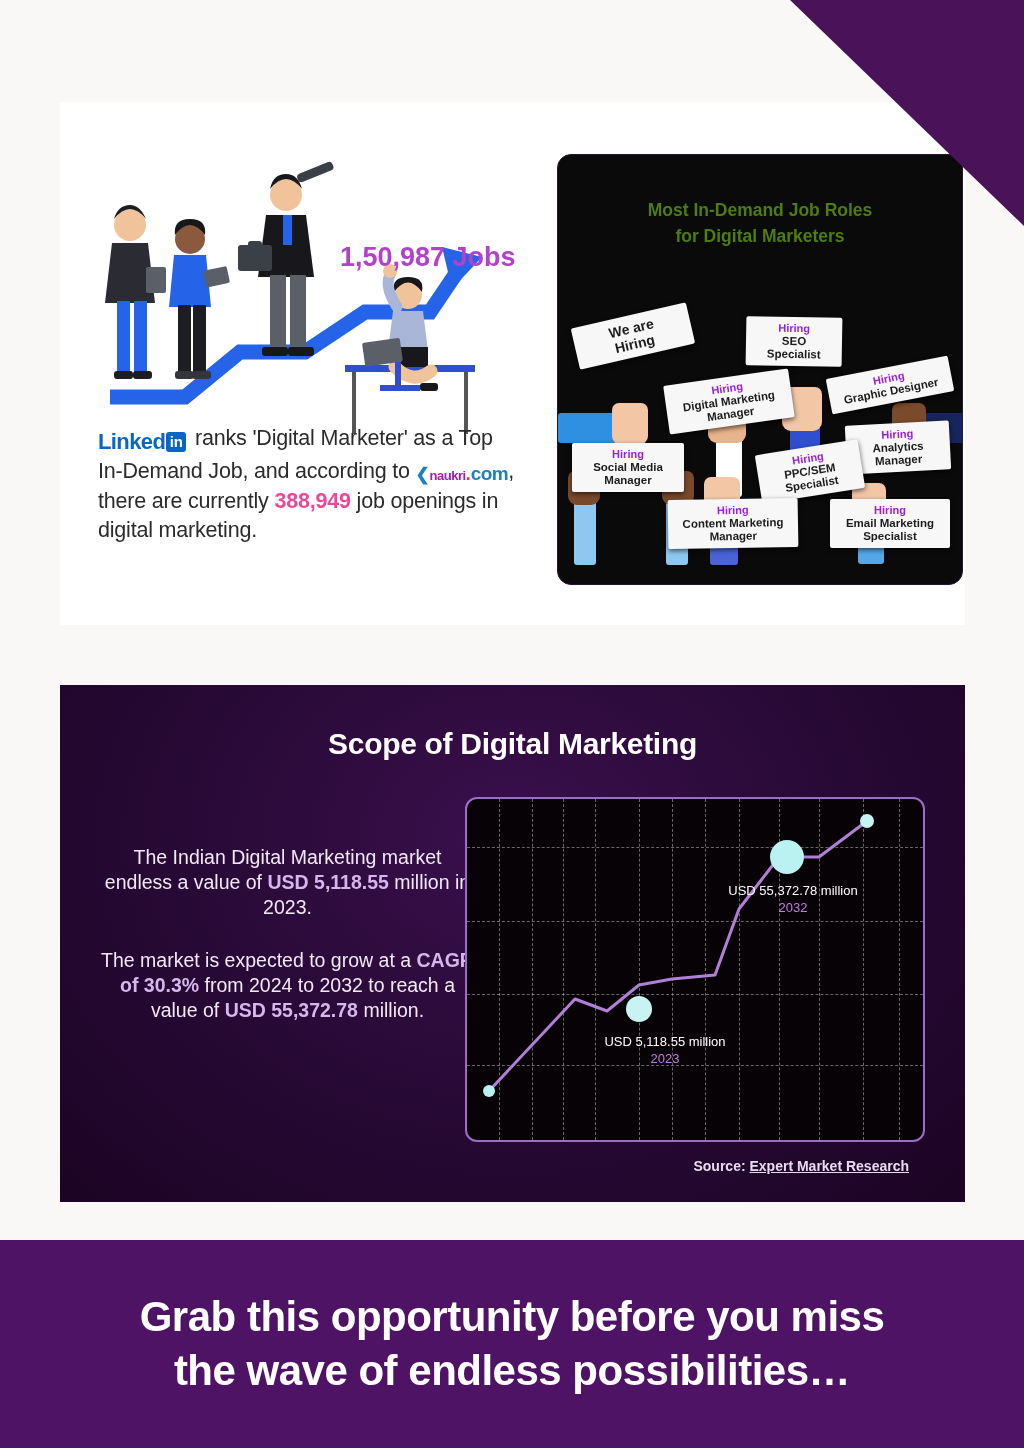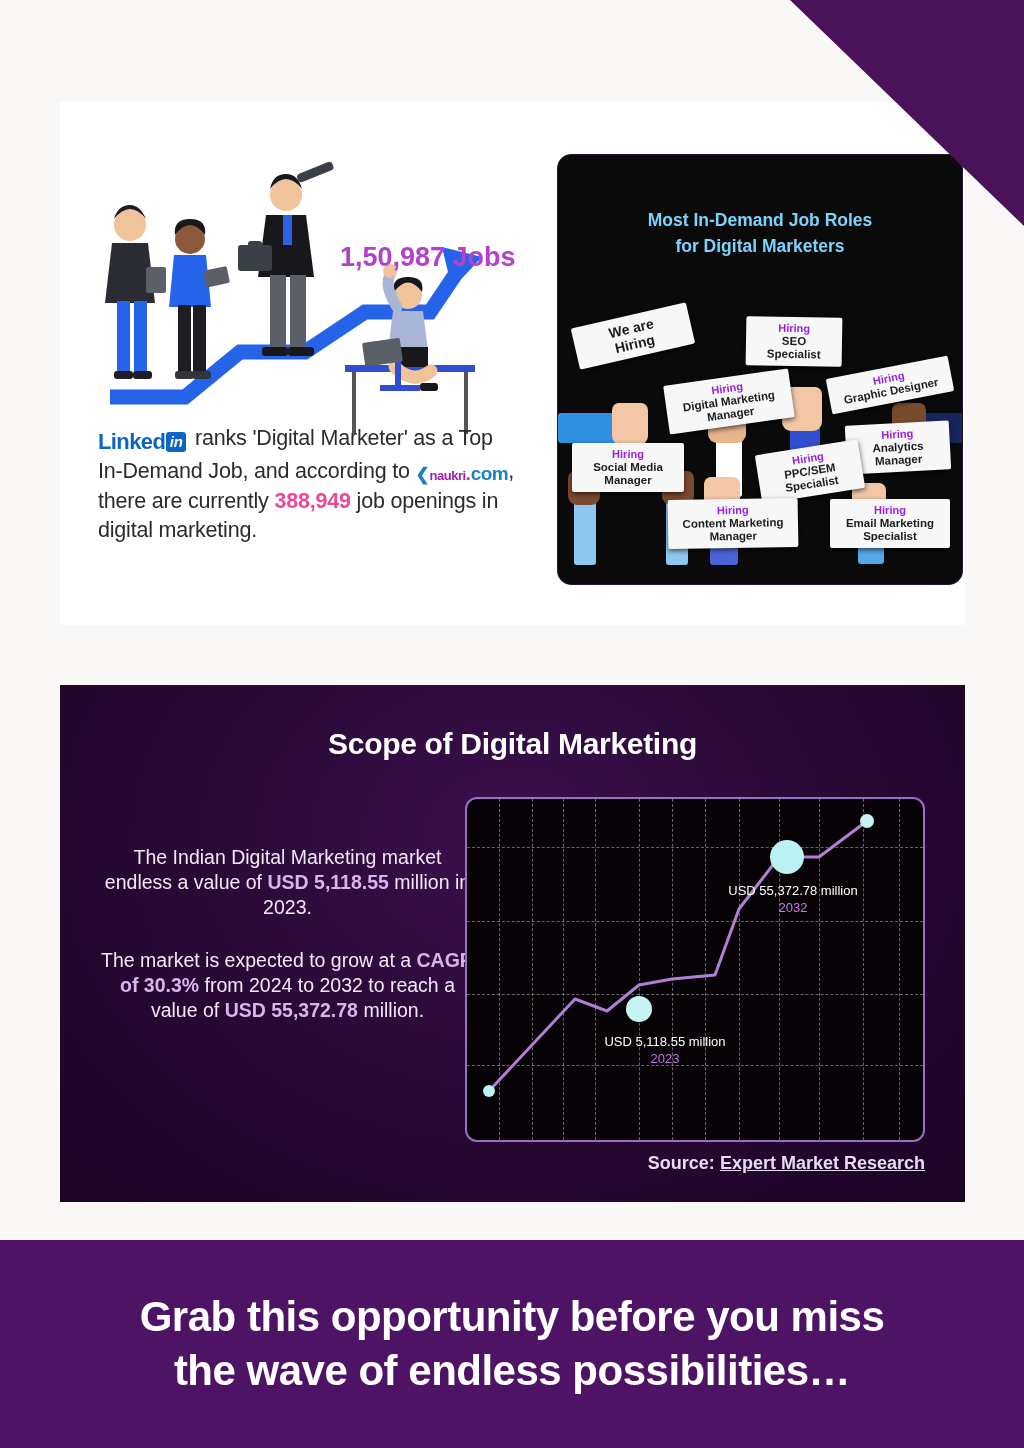--- a/index.html
+++ b/index.html
@@ -63,21 +63,21 @@
 
   .li-logo {
     display: inline-flex; align-items: center;
     vertical-align: -4px; margin-right: 3px; justify-content: center;
   }
   .li-word { color: #0a66c2; font-weight: bold; font-size: 22px; letter-spacing: -0.6px; }
   .li-box {
     background: #0a66c2; color: #fff; font-weight: bold;
     font-size: 15px; line-height: 19px;
     width: 20px; height: 20px; text-align: center;
-    border-radius: 3px; margin-left: 1px; font-style: italic;
+    border-radius: 3px; margin-left: 1px;
   }
 
   .nk-logo {
     display: inline-flex; align-items: baseline;
     vertical-align: -2px;
   }
   .nk-chev { color: #1f7fc4; font-size: 17px; font-weight: bold; }
   .nk-name { color: #a21caf; font-weight: bold; font-size: 13px; letter-spacing: -0.5px; }
   .nk-dot  { color: #e23b2e; font-weight: bold; font-size: 19px; }
   .nk-com  { color: #1f7fc4; font-weight: bold; font-size: 19px; letter-spacing: -0.5px; }
@@ -86,23 +86,23 @@
   .roles-panel {
     position: absolute;
     right: 2px; top: 52px;
     width: 406px; height: 431px;
     background: #0a0a0a;
     border-radius: 14px;
     border: 1px solid #2a1436;
     overflow: hidden;
   }
   .roles-title {
-    position: absolute; top: 52px; left: 0; right: 0;
-    text-align: center;
-    color: #7dd3fc;
+    position: absolute; top: 42px; left: 0; right: 0;
+    text-align: center;
+    color: #4d7c0f;
     font-size: 17.5px; font-weight: bold;
     line-height: 1.5;
   }
 
   .placard {
     position: absolute;
     background: #f7f7f7;
     color: #1c1c1c;
     text-align: center;
     border-radius: 2px;
@@ -201,23 +201,23 @@
   }
   .pt-label .yr {
     display: block;
     color: #c47ae8;
     font-size: 13px;
     margin-top: 2px;
   }
 
   .source-line {
     position: absolute;
-    right: 40px; bottom: 28px;
+    right: 56px; bottom: 28px;
     color: #e8dcf0;
-    font-size: 18px;
+    font-size: 14px;
     font-weight: bold;
   }
   .source-line .src-link { text-decoration: underline; font-weight: bold; }
 
   
   .cta-banner {
     position: absolute;
     left: 0; bottom: 0;
     width: 1024px; height: 208px;
     background: #4e1364;

